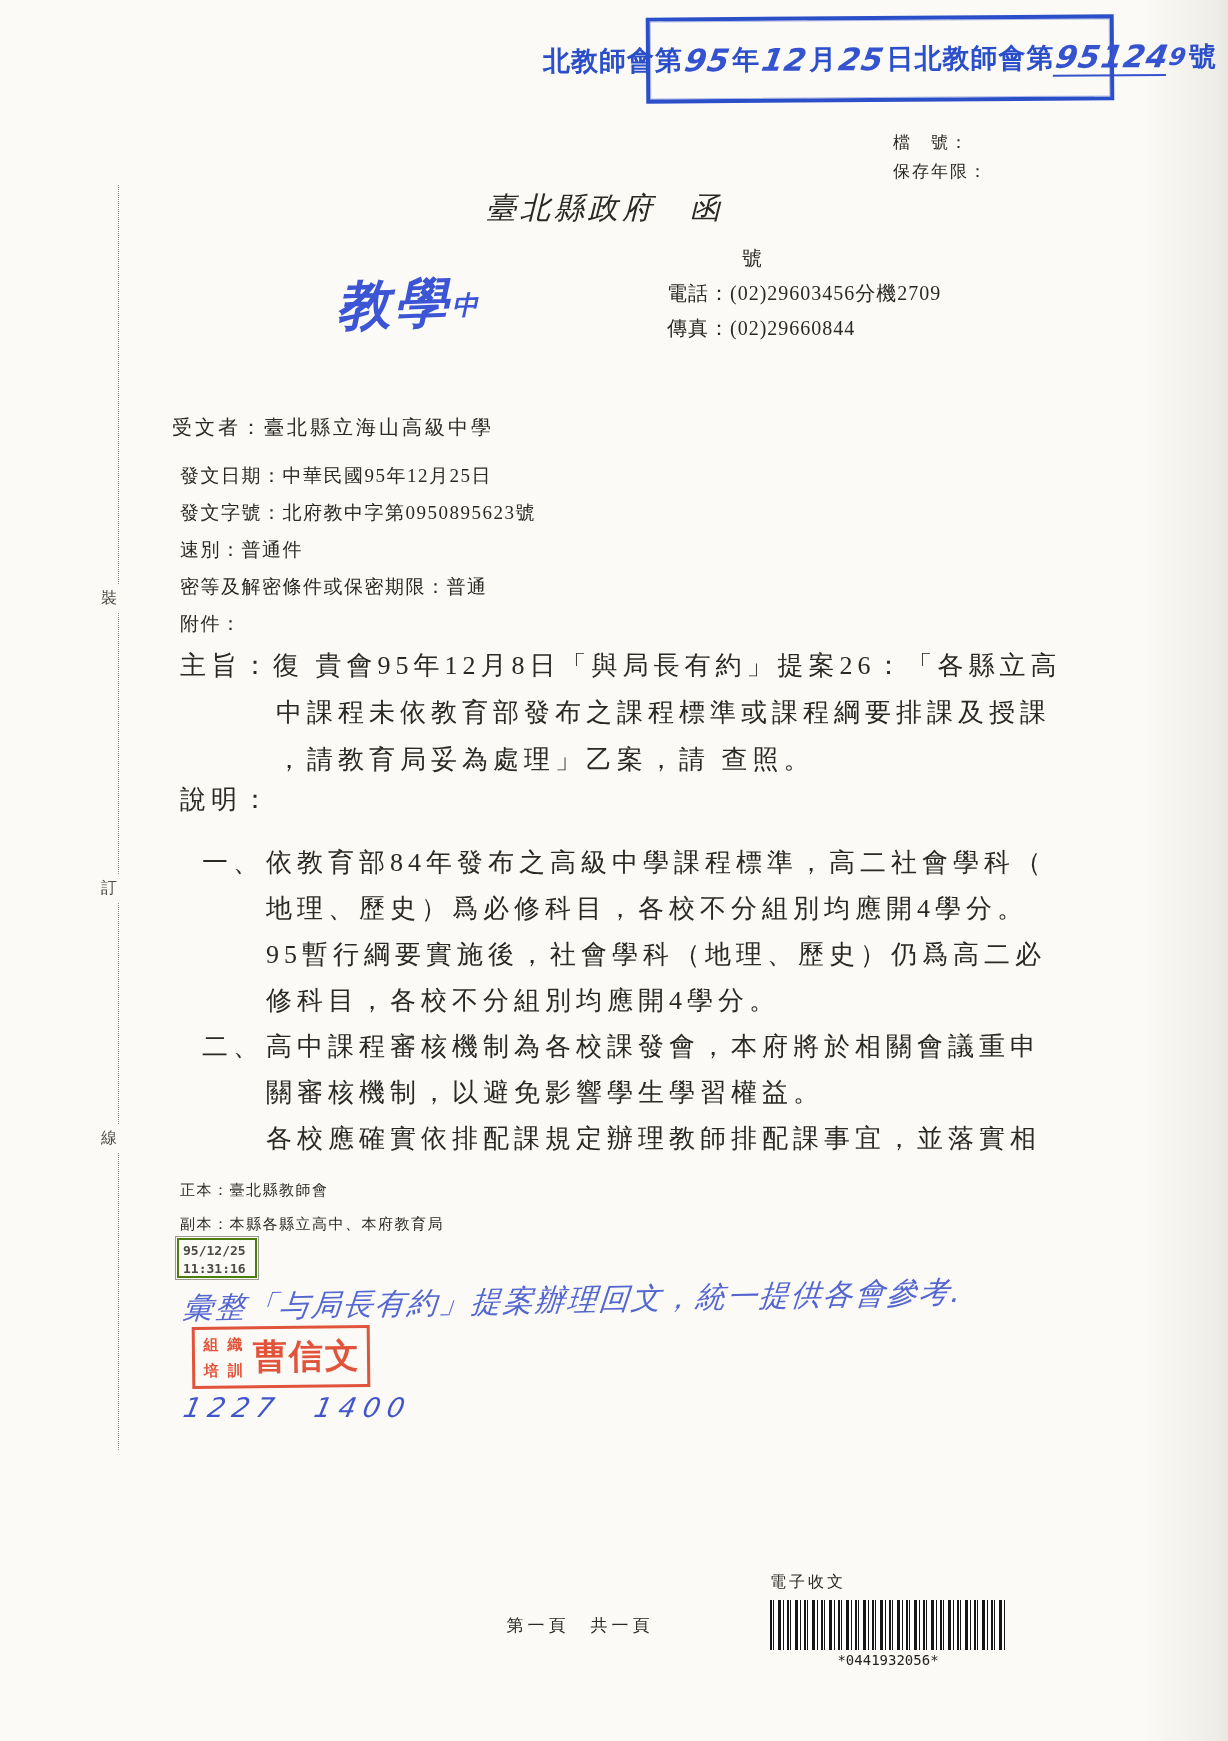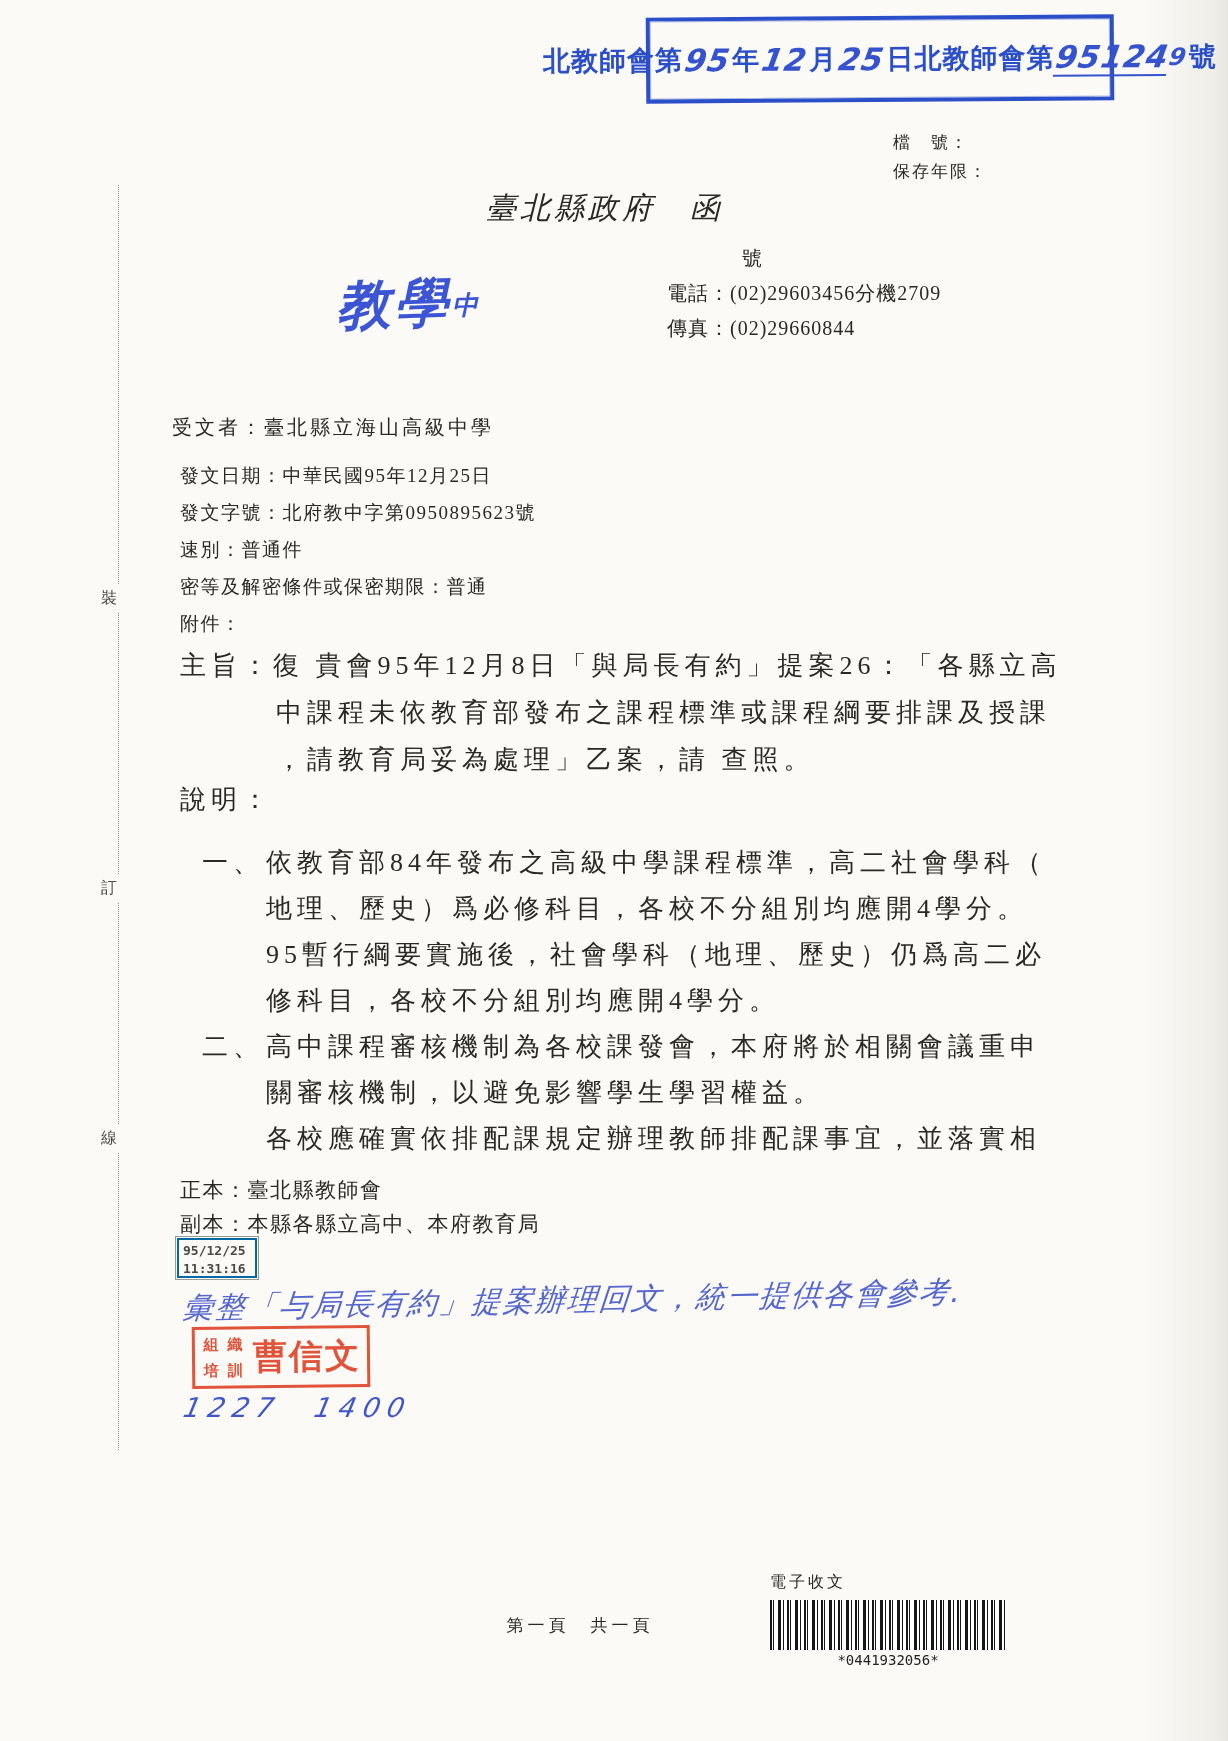--- a/index.html
+++ b/index.html
@@ -49,26 +49,26 @@
   .meta div{height:37px;line-height:37px;white-space:nowrap;}
 
   .para{left:180px;font-size:26px;letter-spacing:5px;line-height:47px;}
   .para .cont{padding-left:96px;}
   .sect-label{left:180px;top:782px;font-size:26px;letter-spacing:5px;}
 
   .exp-item{left:202px;font-size:26px;letter-spacing:5px;line-height:46px;}
   .exp-item .cont{padding-left:64px;}
   .exp-num{margin-right:2px;}
 
-  .copies{left:180px;top:1173px;font-size:21px;letter-spacing:1.5px;}
+  .copies{left:180px;top:1173px;font-size:15px;letter-spacing:1.5px;}
   .copies div{height:34px;line-height:34px;white-space:nowrap;}
 
   .dtstamp{
     left:177px;top:1238px;width:80px;height:40px;
-    border:2px solid #0369a1;box-shadow:0 0 0 1px #fbfaf6,0 0 0 2px #9a9a94;
+    border:2px solid #4d7c0f;box-shadow:0 0 0 1px #fbfaf6,0 0 0 2px #9a9a94;
     font-family:"DejaVu Sans Mono",monospace;font-size:13px;font-weight:bold;
     color:#4a4a44;line-height:18px;padding:2px 0 0 4px;box-sizing:border-box;
   }
 
   .scrawl{
     left:183px;top:1280px;color:#4256cc;white-space:nowrap;
     font-family:"DejaVu Sans",sans-serif;font-style:italic;font-size:30px;
     letter-spacing:2px;transform:rotate(-1.2deg) skewX(-6deg);opacity:.9;
   }
 

